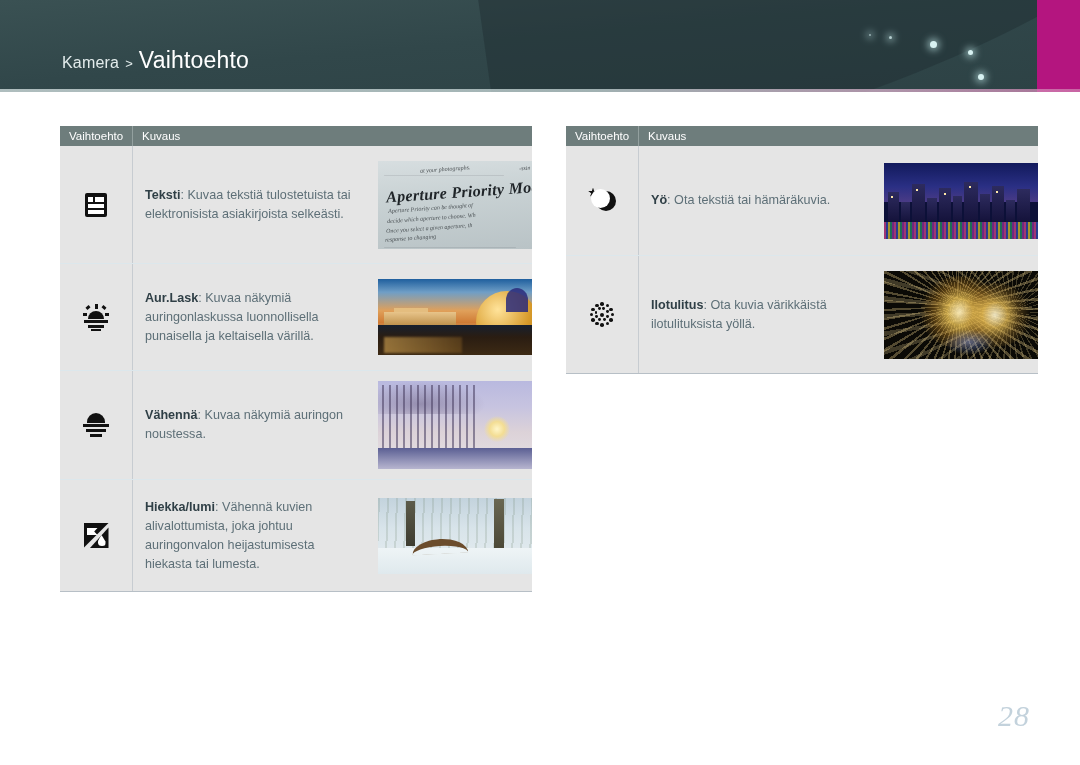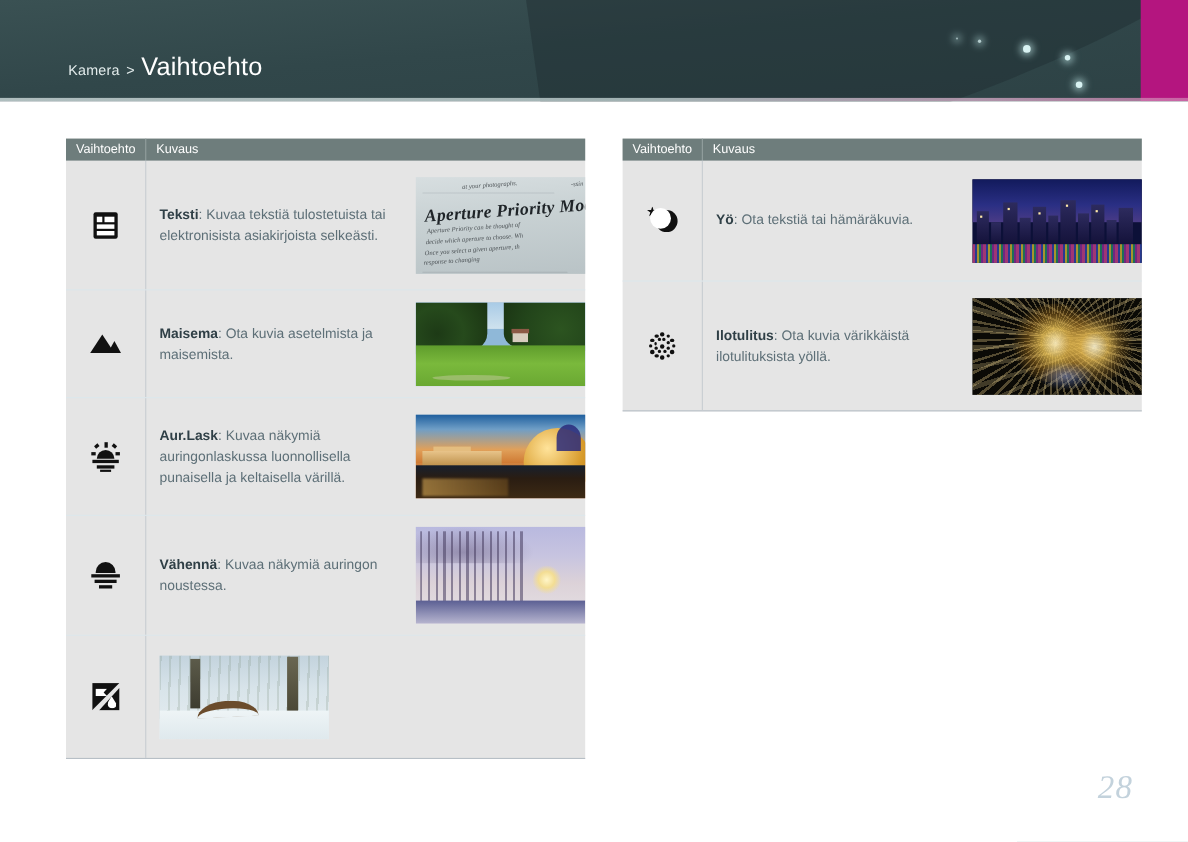--- a/index.html
+++ b/index.html
@@ -90,21 +90,21 @@
     background: linear-gradient(90deg,#d9e5e5 0%,#c9d9d9 55%,#d9b0cb 82%,#cf7fb0 100%);
     opacity: .75;
   }
   .breadcrumb {
     position: absolute;
     left: 62px; bottom: 18px;
     color: #ffffff;
     display: flex; align-items: baseline; gap: 6px;
     white-space: nowrap;
   }
-  .crumb-parent { font-size: 13px; color: #e3ecec; letter-spacing:.2px; }
+  .crumb-parent { font-size: 16px; color: #e3ecec; letter-spacing:.2px; }
   .crumb-sep { font-size: 13px; color: #e3ecec; }
   .crumb-title { font-size: 23px; color: #ffffff; letter-spacing: .2px; }
 
   
   .tables { position: absolute; left: 0; top: 92px; width: 1080px; }
   .tbl {
     position: absolute;
     width: 472px;
     background: #e5e5e5;
   }
@@ -427,42 +427,20 @@
           <div class="tiny" style="left:10px;top:44px;">Aperture Priority can be thought of</div>
           <div class="tiny" style="left:9px;top:54px;">decide which aperture to choose. Wh</div>
           <div class="tiny" style="left:8px;top:64px;">Once you select a given aperture, th</div>
           <div class="tiny" style="left:7px;top:74px;">response to changing</div>
         <div class="tline" style="left: 6px; top: 14px; width: 120px; height: 1px; opacity: 0.18;"></div>
             <div class="tline" style="left: 6px; top: 86px; width: 132px; height: 1px; opacity: 0.18;"></div>
           </div>
       </div>
     </div>
 
-    <div class="trow">
-      <div class="cell-opt">
-        <span class="icon ic-mountain">
-            <i></i>
-            <i></i>
-          </span>
-      </div>
-      <div class="cell-desc">
-        <div class="desc-text">
-          <b>Maisema</b><span>:</span>
-          <span>Ota kuvia asetelmista ja maisemista.</span>
-        </div>
-        <div class="thumb ph-landscape">
-          <div class="sky"></div>
-          <div class="treesL"></div>
-          <div class="treesR"></div>
-          <div class="house"></div>
-          <div class="grass"></div>
-          <div class="path"></div>
-        </div>
-      </div>
-    </div>
 
     <div class="trow" style="min-height:107px;">
       <div class="cell-opt">
         <span class="icon ic-sunset">
           <span class="ray r1"></span>
             <span class="ray r2"></span>
             <span class="ray r3"></span>
           <span class="ray r4"></span>
             <span class="ray r5"></span>
           <span class="dome"></span>
@@ -514,20 +492,24 @@
     <div class="trow" style="min-height:112px;">
       <div class="cell-opt">
         <span class="icon ic-beach">
           <span class="sq"></span>
             <span class="sq2"></span>
           <span class="flag"></span>
             <span class="drop"></span>
         </span>
       </div>
       <div class="cell-desc">
+        <div class="desc-text">
+          <b>Hiekka/lumi</b><span>:</span>
+          <span>Vähennä kuvien alivalottumista, joka johtuu auringonvalon heijastumisesta hiekasta tai lumesta.</span>
+        </div>
         <div class="thumb ph-snow">
           <div class="bg"></div>
           <div class="tree1"></div>
           <div class="tree2"></div>
           <div class="ground"></div>
           <div class="log"></div>
         </div>
       </div>
     </div>
   </div>

